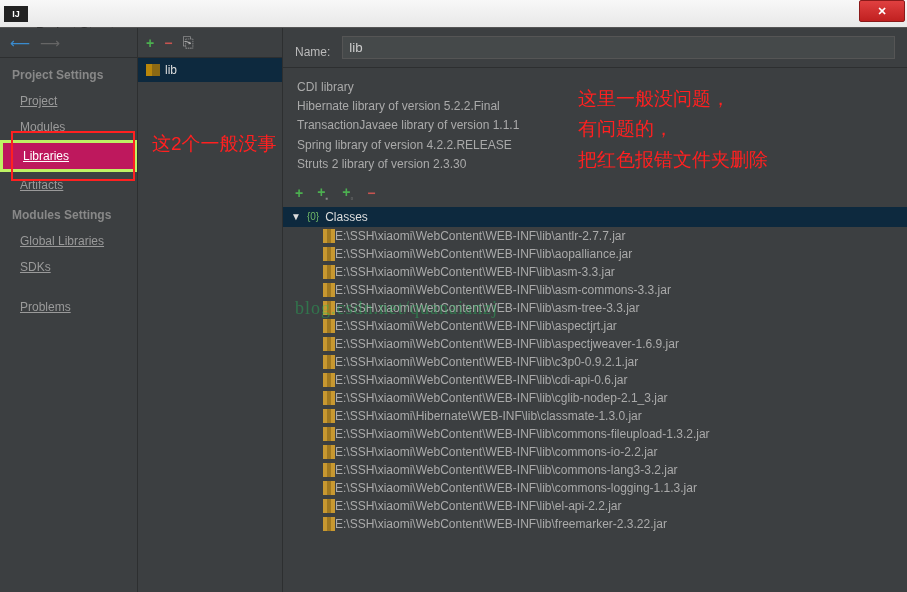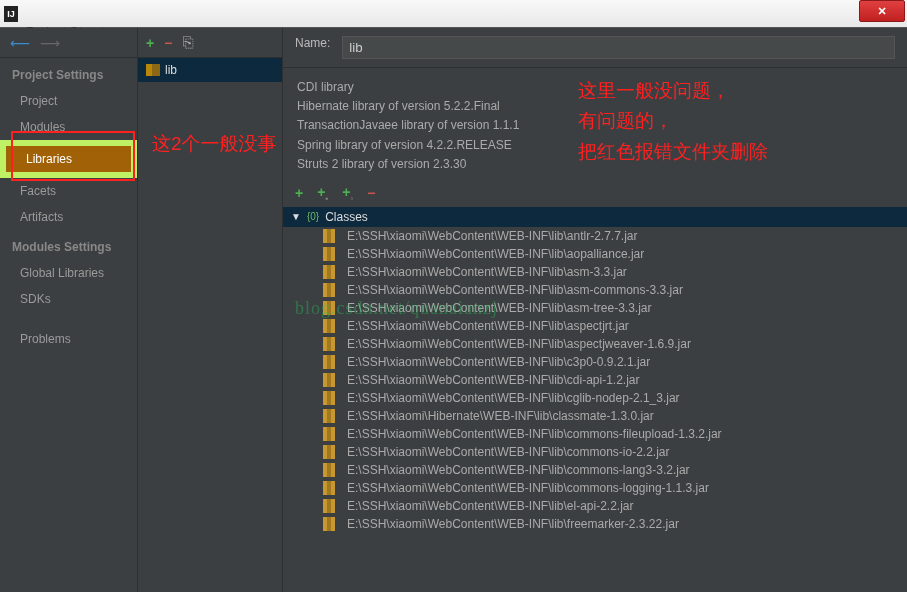--- a/index.html
+++ b/index.html
@@ -1,56 +1,56 @@
 <!DOCTYPE html>
 <html><head>
 <meta charset="utf-8">
 <style>
 * { margin: 0; padding: 0; box-sizing: border-box; font-family: "Segoe UI", Tahoma, sans-serif; }
 body { width: 907px; height: 592px; background: #3c3f41; color: #bbbbbb; font-size: 12px; overflow: hidden; position: relative; }
 
 .titlebar { height: 28px; background: linear-gradient(#f8f8f8, #e8e8e8); display: flex; align-items: center; padding: 0 4px; border-bottom: 1px solid #555; }
-.titlebar-icon { width: 14px; height: 16px; background: #222; margin-right: 8px; display: flex; align-items: center; justify-content: center; color: #fff; font-size: 9px; font-weight: bold; }
+.titlebar-icon { width: 24px; height: 16px; background: #222; margin-right: 8px; display: flex; align-items: center; justify-content: center; color: #fff; font-size: 9px; font-weight: bold; }
 .titlebar-text { color: #333; font-size: 13px; flex: 1; margin-top: 36px; }
 .close-btn { width: 46px; height: 22px; background: linear-gradient(#e04040, #c02020); border: 1px solid #8a1a1a; border-radius: 2px; display: flex; align-items: center; justify-content: center; color: #fff; font-weight: bold; font-size: 11px; margin-top: -5px; margin-right: -2px; }
 
 .main { display: flex; height: calc(100% - 28px); }
 
 .sidebar { width: 138px; background: #3c3f41; border-right: 1px solid #2d2f30; }
 .nav-arrows { height: 30px; display: flex; align-items: center; padding: 0 10px; gap: 10px; border-bottom: 1px solid #2d2f30; }
 .arrow { color: #3a8bce; font-size: 14px; cursor: pointer; }
 .arrow.fwd { color: #666; }
 .section-header { padding: 10px 12px 6px; color: #888; font-weight: bold; font-size: 12px; }
-.nav-item { padding: 6px 20px; color: #9a9a9a; cursor: pointer; }
-.nav-item.selected { background: #a16207; color: #fff; border: 6px solid #bef264; }
+.nav-item { padding: 6px 20px; color: #9a9a9a; cursor: pointer; text-decoration: underline; }
+.nav-item.selected { background: #be185d; color: #fff; border: 3px solid #bef264; }
 
 .libpanel { width: 145px; background: #3c3f41; border-right: 1px solid #2d2f30; }
 .lib-toolbar { height: 30px; display: flex; align-items: center; gap: 10px; padding: 0 8px; border-bottom: 1px solid #2d2f30; }
 .tb-icon { font-size: 14px; cursor: pointer; }
 .plus { color: #4caf50; font-weight: bold; }
 .minus { color: #c75450; font-weight: bold; }
 .copy { color: #aaa; }
 .lib-item { display: flex; align-items: center; gap: 5px; padding: 5px 8px; background: #0d293e; color: #ddd; }
 .lib-icon { width: 14px; height: 12px; background: linear-gradient(90deg, #b8860b 40%, #8b6914 40%); display: inline-block; }
 
 .content { flex: 1; background: #3c3f41; display: flex; flex-direction: column; }
-.name-row { display: flex; align-items: flex-start; padding: 8px 12px; gap: 12px; border-bottom: 1px solid #2d2f30; }
+.name-row { display: flex; align-items: flex-end; padding: 8px 12px; gap: 12px; border-bottom: 1px solid #2d2f30; }
 .name-label { color: #bbb; }
 .name-input { flex: 1; background: #45494a; border: 1px solid #555; color: #ccc; padding: 3px 6px; }
 
 .desc-block { padding: 10px 14px; line-height: 1.6; color: #aaa; position: relative; }
 .desc-block div { white-space: nowrap; }
 
 .tree-toolbar { display: flex; align-items: center; gap: 14px; padding: 0 12px 4px; }
 .tree-header { background: #0d293e; color: #ddd; padding: 3px 8px; display: flex; align-items: center; gap: 6px; }
 .tree-arrow { font-size: 10px; }
 .cls-icon { color: #6fb666; font-size: 10px; }
 
 .jar-list { overflow-y: auto; flex: 1; }
-.jar-item { display: flex; align-items: center; gap: 12px; padding: 2px 0 2px 40px; color: #aaa; }
+.jar-item { display: flex; align-items: center; gap: 0; padding: 2px 0 2px 40px; color: #aaa; }
 .jar-icon { width: 12px; height: 14px; background: linear-gradient(90deg, #c89830 30%, #a07820 30%, #a07820 70%, #c89830 70%); display: inline-block; flex-shrink: 0; }
 
 .annotation { position: absolute; color: #ff2020; font-size: 19px; font-family: "Microsoft YaHei", sans-serif; pointer-events: none; line-height: 1.6; }
 .red-box { position: absolute; border: 2px solid #ff2020; pointer-events: none; }
 .watermark { position: absolute; color: #22c55e; font-size: 18px; opacity: 0.4; pointer-events: none; font-family: Georgia, serif; letter-spacing: 1px; }
 </style>
 </head>
 <body>
 
 <div class="titlebar">
@@ -62,21 +62,20 @@
 <div class="main">
   <div class="sidebar">
     <div class="nav-arrows">
       <span class="arrow">⟵</span>
       <span class="arrow fwd">⟶</span>
     </div>
     <div class="section-header">Project Settings</div>
     <div class="nav-item">Project</div>
     <div class="nav-item">Modules</div>
     <div class="nav-item selected">Libraries</div>
-    <div class="nav-item">Facets</div>
     <div class="nav-item">Artifacts</div>
     <div class="section-header">Modules Settings</div>
     <div class="nav-item">Global Libraries</div>
     <div class="nav-item">SDKs</div>
     <div style="height:14px"></div>
     <div class="nav-item">Problems</div>
   </div>
 
   <div class="libpanel">
     <div class="lib-toolbar">
@@ -141,21 +140,21 @@
         <div class="jar-item">
           <span class="jar-icon"></span>
           <span>E:\SSH\xiaomi\WebContent\WEB-INF\lib\aspectjweaver-1.6.9.jar</span>
         </div>
         <div class="jar-item">
           <span class="jar-icon"></span>
           <span>E:\SSH\xiaomi\WebContent\WEB-INF\lib\c3p0-0.9.2.1.jar</span>
         </div>
         <div class="jar-item">
           <span class="jar-icon"></span>
-          <span>E:\SSH\xiaomi\WebContent\WEB-INF\lib\cdi-api-1.2.jar</span>
+          <span>E:\SSH\xiaomi\WebContent\WEB-INF\lib\cdi-api-0.6.jar</span>
         </div>
         <div class="jar-item">
           <span class="jar-icon"></span>
           <span>E:\SSH\xiaomi\WebContent\WEB-INF\lib\cglib-nodep-2.1_3.jar</span>
         </div>
         <div class="jar-item">
           <span class="jar-icon"></span>
           <span>E:\SSH\xiaomi\Hibernate\WEB-INF\lib\classmate-1.3.0.jar</span>
         </div>
         <div class="jar-item">
@@ -181,16 +180,16 @@
         <div class="jar-item">
           <span class="jar-icon"></span>
           <span>E:\SSH\xiaomi\WebContent\WEB-INF\lib\freemarker-2.3.22.jar</span>
         </div>
       </div>
   </div>
 </div>
 
 <div class="red-box" style="left:11px; top:131px; width:124px; height:50px;"></div>
 <div class="annotation" style="left:152px; top:129px;"><span>这2个一般没事</span></div>
-<div class="annotation" style="left:578px; top:76px; white-space:pre-line;"><span>这里一般没问题，
+<div class="annotation" style="left:578px; top:84px; white-space:pre-line;"><span>这里一般没问题，
 有问题的，
 把红色报错文件夹删除</span></div>
 <div class="watermark" style="left:295px; top:298px;">blog.csdn.net/quanaianzj</div>
 
 </body></html>

